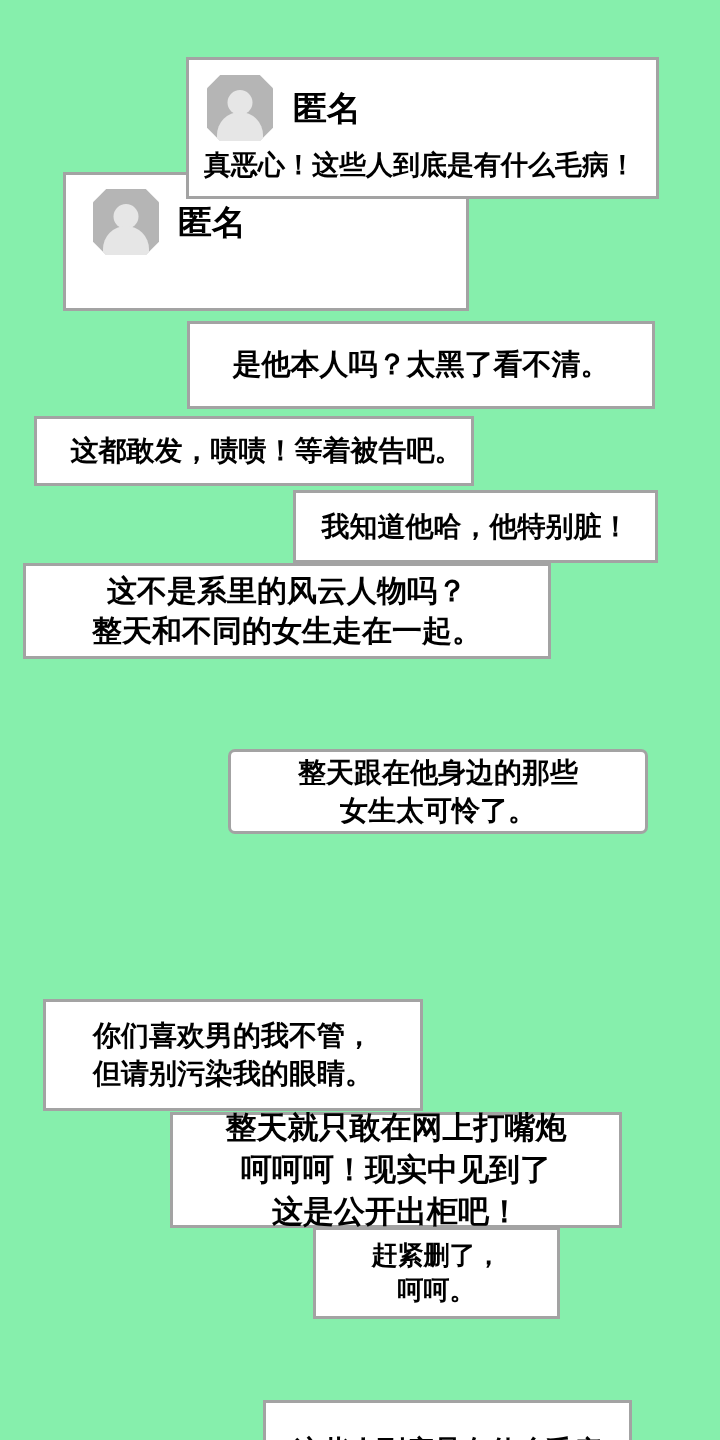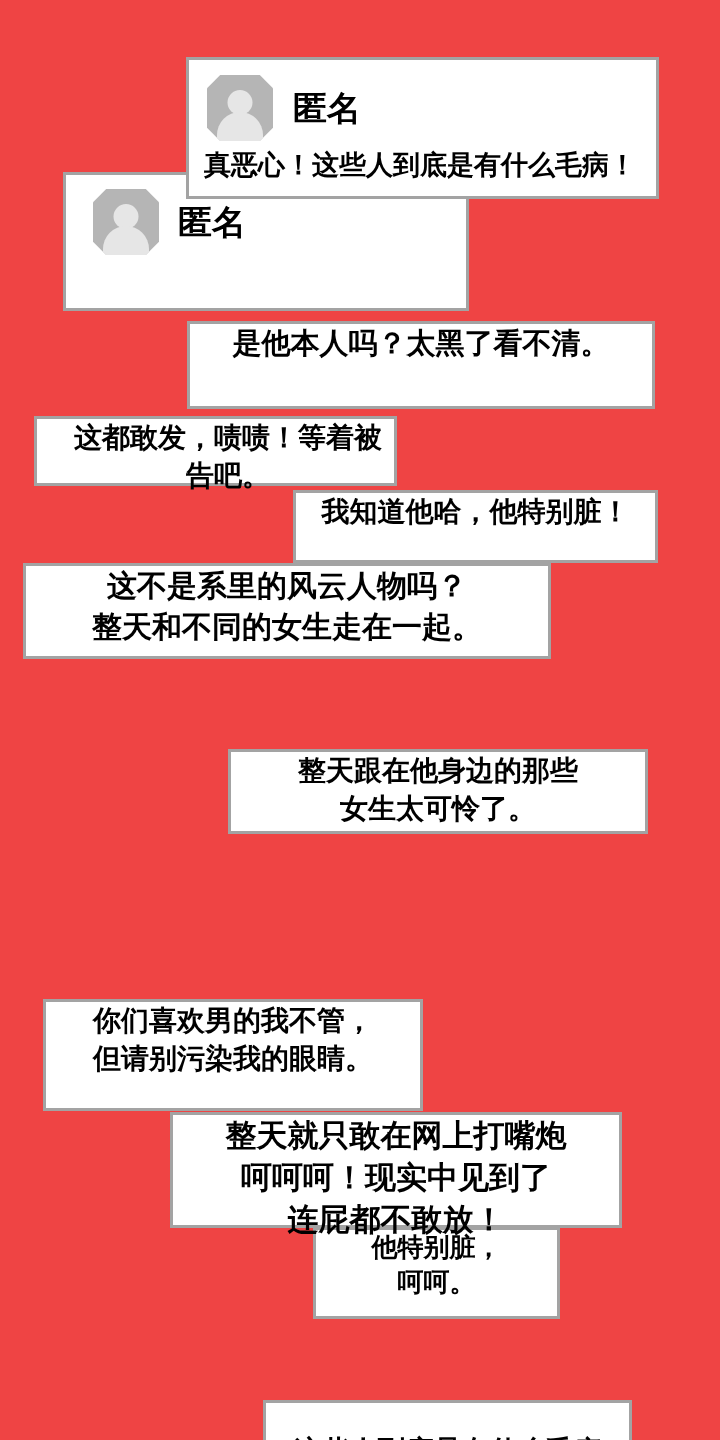--- a/index.html
+++ b/index.html
@@ -1,32 +1,33 @@
 <!DOCTYPE html>
 <html><head>
 <meta charset="utf-8">
 <style>
   html, body { margin: 0; padding: 0; background: #ffffff; }
   .canvas {
     position: relative;
     width: 720px;
     height: 1440px;
-    background: #ef4444;
+    background: #86efac;
     overflow: hidden;
     font-family: "Liberation Sans", sans-serif;
     color: #000000;
   }
   .cbox {
     position: absolute;
     box-sizing: border-box;
     background: #ffffff;
     border: 3px solid #a3a3a3;
     display: flex;
     flex-direction: column;
     align-items: center;
+    justify-content: center;
     text-align: center;
     font-weight: 700;
     font-size: 28px;
     line-height: 1.35;
     white-space: pre-line;
   }
   
   .cbox.named {
     align-items: flex-start;
     justify-content: flex-start;
@@ -55,24 +56,24 @@
   .author-name { font-size: 34px; font-weight: 700; line-height: 1; }
 
   
   #b1  { left:186px; top:57px;   width:473px; height:142px; z-index:12; padding:15px 12px 0 15px; font-size:27px; }
   #b1 .comment-header { margin:0 0 6px 3px; }
   #b1 .author-name { margin-left:20px; }
   #b2  { left:63px;  top:172px;  width:406px; height:139px; z-index:11; padding:14px 10px 0 14px; }
   #b2 .comment-header { margin:0 0 9px 13px; }
   #b2 .author-name { margin-left:19px; }
   #b3  { left:187px; top:321px;  width:468px; height:88px;  font-size:29px; }
-  #b4  { left:34px;  top:416px;  width:363px; height:70px;padding-left:25px;  }
+  #b4  { left:34px;  top:416px;  width:440px; height:70px;padding-left:25px;  }
   #b5  { left:293px; top:490px;  width:365px; height:73px;  }
   #b6  { left:23px;  top:563px;  width:528px; height:96px;  font-size:30px; }
-  #b7  { left:228px; top:749px;  width:420px; height:85px;  }
+  #b7  { left:228px; top:749px;  width:420px; height:85px;border-radius:7px;  }
   #b8  { left:198px; top:868px;  width:460px; height:95px;  }
   #b9  { left:43px;  top:999px;  width:380px; height:112px; z-index:3; }
   #b10 { left:170px; top:1112px; width:452px; height:116px; z-index:2; font-size:31px; }
   #b11 { left:313px; top:1227px; width:247px; height:92px;  z-index:1; font-size:26px; }
   #b12 { left:263px; top:1400px; width:369px; height:130px; justify-content:flex-start; padding-top:29px; }
 </style>
 </head>
 <body>
 
 <div class="canvas">
@@ -122,25 +123,25 @@
 
 
   <div class="cbox" id="b9">
     <div>你们喜欢男的我不管，
 但请别污染我的眼睛。</div>
   </div>
 
   <div class="cbox" id="b10">
     <div>整天就只敢在网上打嘴炮
 呵呵呵！现实中见到了
-连屁都不敢放！</div>
+这是公开出柜吧！</div>
   </div>
 
   <div class="cbox" id="b11">
-    <div>他特别脏，
+    <div>赶紧删了，
 呵呵。</div>
   </div>
 
   <div class="cbox" id="b12">
     <div>这些人到底是有什么毛病</div>
   </div>
 
 </div>
 
 </body></html>

